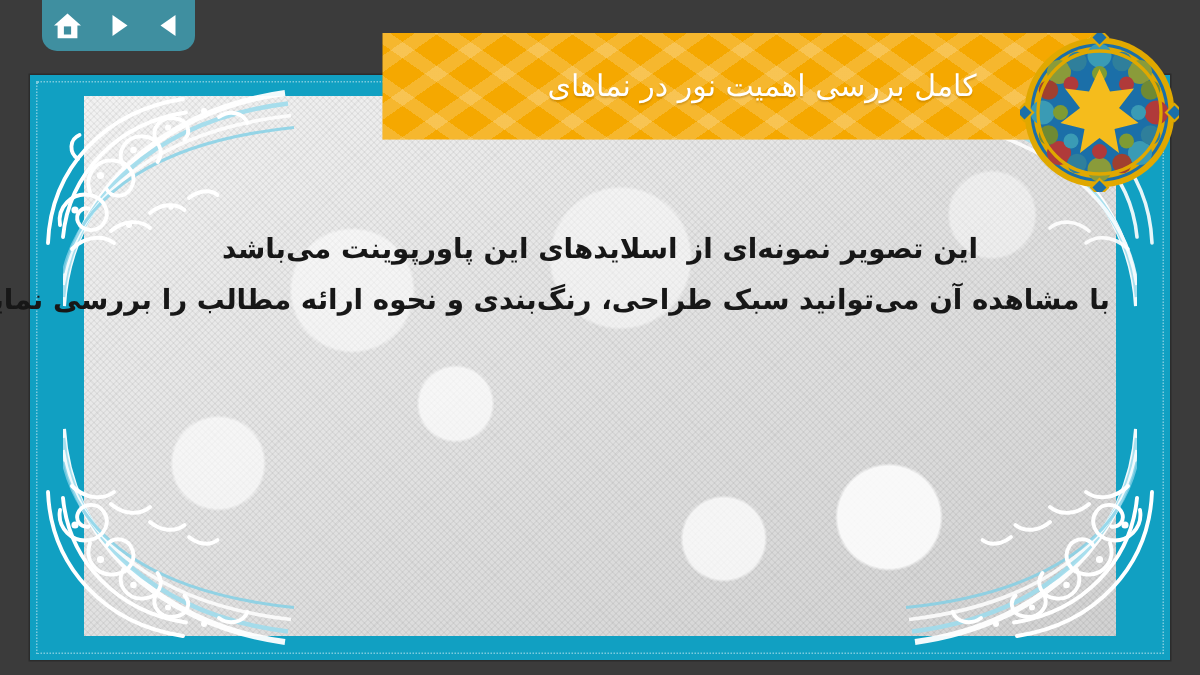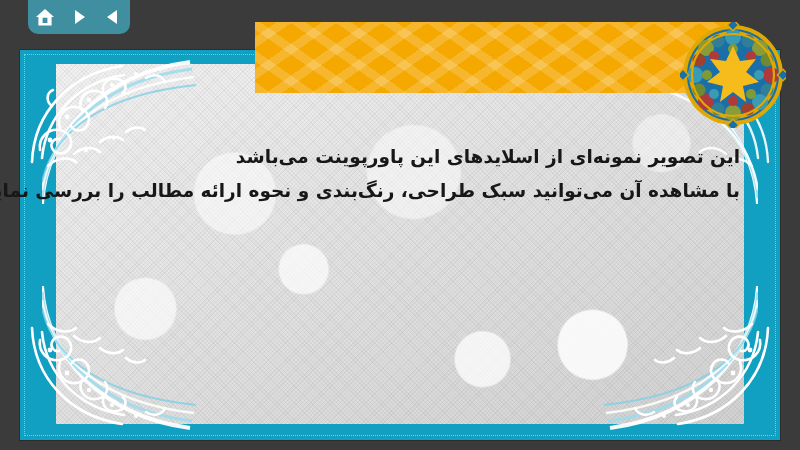--- a/index.html
+++ b/index.html
@@ -103,23 +103,23 @@
   #medallion{
     position:absolute;
     left:680px;top:22px;
     width:106px;height:106px;
     z-index:60;
   }
 
   
   #body-text{
     position:absolute;
-    left:60px;top:140px;right:60px;
+    left:60px;top:150px;right:60px;
     z-index:20;
-    text-align:right;
+    text-align:center;
     direction:rtl;
   }
   .body-line{
     color:#171717;
     font-size:18.5px;
     line-height:34px;
     white-space:nowrap;
     font-weight:600;
   }
 
@@ -275,20 +275,21 @@
   </div>
 
   <div id="body-text">
     <div class="body-line">این تصویر نمونه‌ای از اسلایدهای این پاورپوینت می‌باشد</div>
     <div class="body-line">با مشاهده آن می‌توانید سبک طراحی، رنگ‌بندی و نحوه ارائه مطالب را بررسی نمایید</div>
   </div>
 
   <div id="title-banner">
     <div id="banner-pattern"></div>
     <div id="banner-text-wrap">
+      <div class="banner-line" id="banner-line-1">کامل بررسی اهمیت نور در نماهای</div>
     </div>
   </div>
 
   <svg id="medallion" viewBox="0 0 106 106">
     <defs>
       <clipPath id="medclip">
           <circle cx="53" cy="53" r="48"></circle>
         </clipPath>
     </defs>
     <circle cx="53" cy="53" r="50" fill="#e0a800"></circle>

